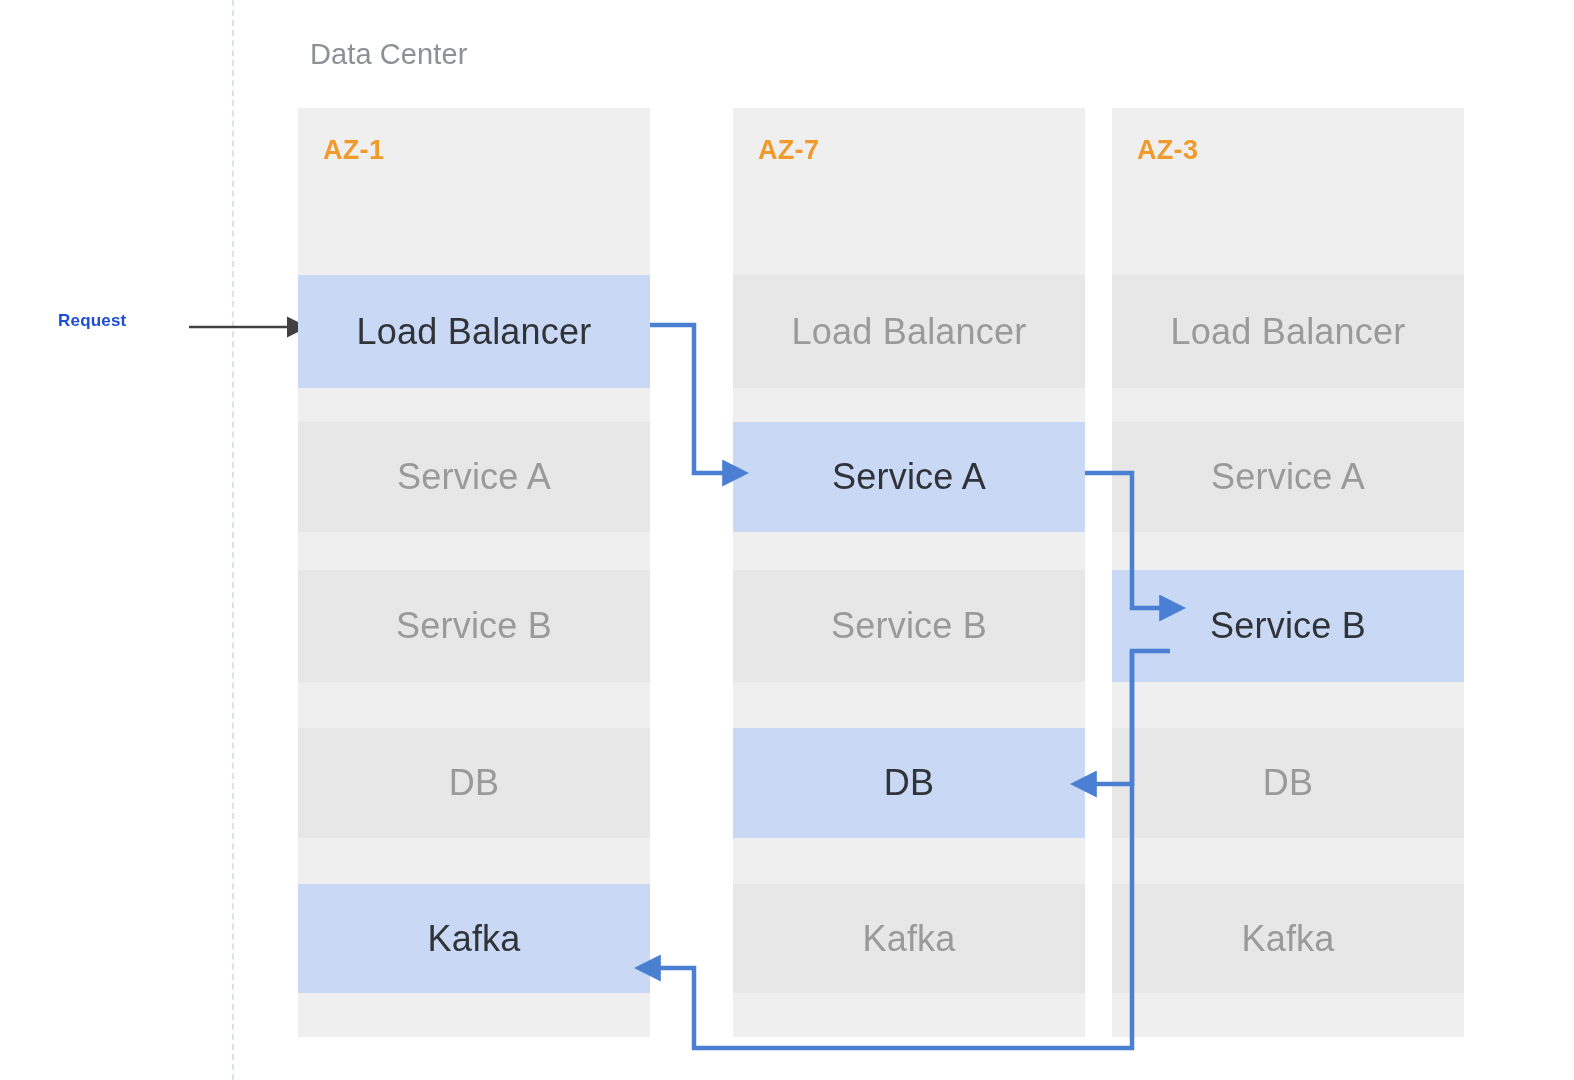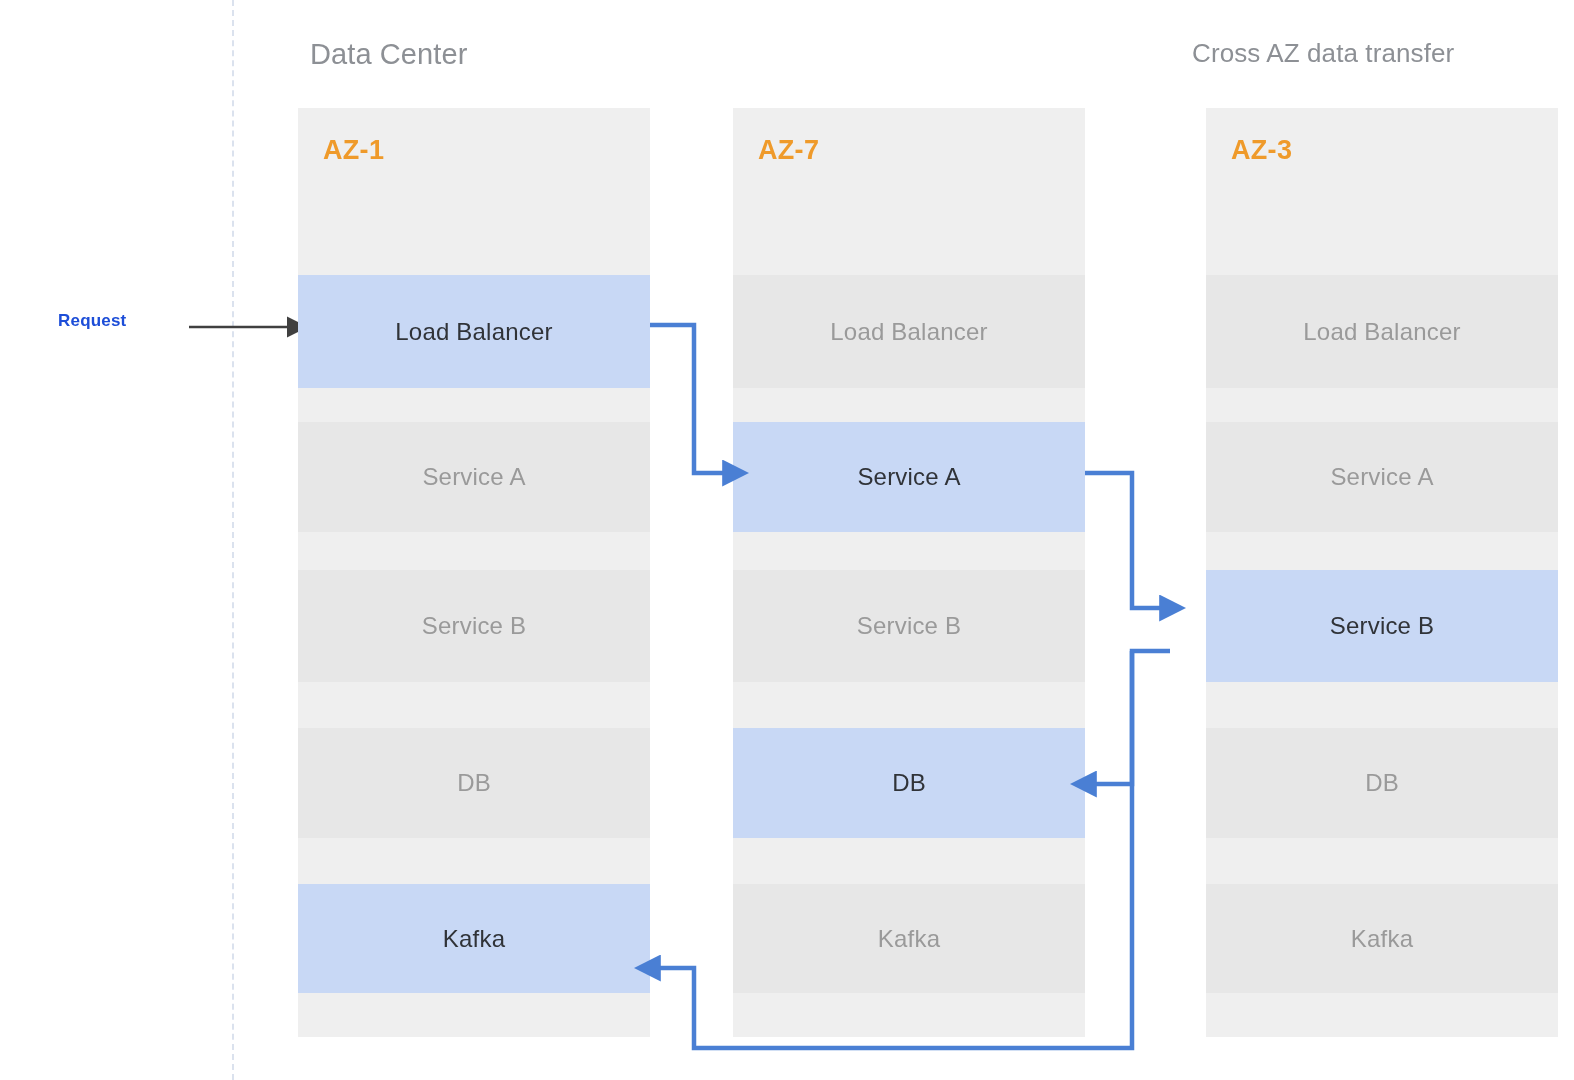--- a/index.html
+++ b/index.html
@@ -46,21 +46,21 @@
   
   .az-column {
     position: absolute;
     top: 108px;
     width: 352px;
     height: 929px;
     background: #efefef;
   }
   #az-col-0 { left: 271px; }
   #az-col-1 { left: 706px; }
-  #az-col-2 { left: 1179px; }
+  #az-col-2 { left: 1085px; }
 
   .az-title {
     position: absolute;
     left: 25px;
     top: 27px;
     color: #ef9a2a;
     font-size: 27px;
     font-weight: bold;
     letter-spacing: 0.3px;
   }
@@ -69,21 +69,21 @@
   .band {
     position: absolute;
     left: 0;
     width: 352px;
     display: flex;
     align-items: center;
     justify-content: center;
     box-sizing: border-box;
   }
   .band-label {
-    font-size: 24px;
+    font-size: 36px;
     letter-spacing: 0.2px;
     white-space: nowrap;
   }
   .band.dim {
     background: #e7e7e7;
   }
   .band.dim .band-label {
     color: #9a9a9a;
   }
   .band.active {
@@ -122,21 +122,20 @@
 </head>
 <body>
 
 <div id="canvas">
 
   <div class="boundary-line" id="boundary-left"></div>
   <div class="boundary-line" id="boundary-right"></div>
 
   <div class="caption" id="caption-dc">Data Center</div>
 
-  <div class="caption" id="caption-xaz">Cross AZ data transfer</div>
 
   <div id="request-label">Request</div>
 
   <svg id="request-arrow" width="120" height="44" viewBox="0 0 120 44">
     <defs>
       <marker id="head-dark" markerWidth="9" markerHeight="9" refX="1" refY="4.5" orient="auto">
         <path d="M0,0 L9,4.5 L0,9 Z" fill="#404040"></path>
       </marker>
     </defs>
     <line x1="2" y1="22" x2="102" y2="22" stroke="#404040" stroke-width="2.4" marker-end="url(#head-dark)"></line>

